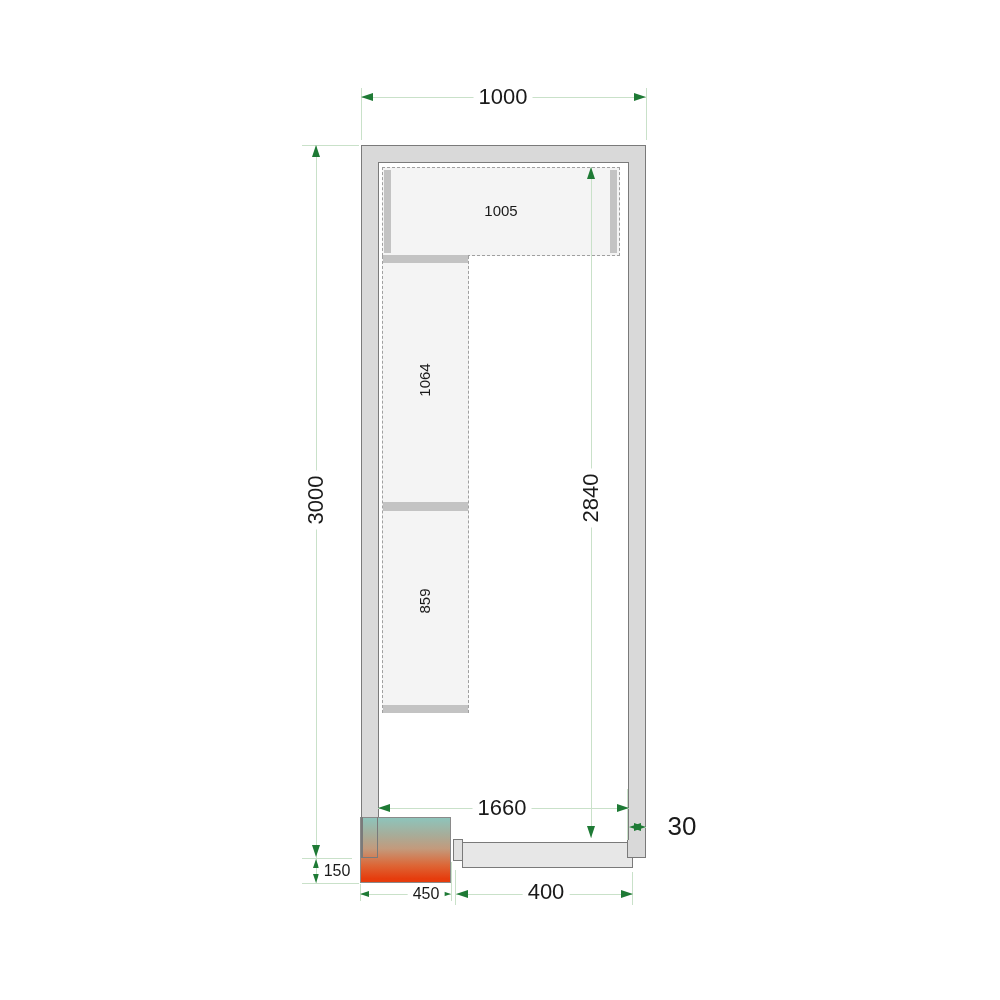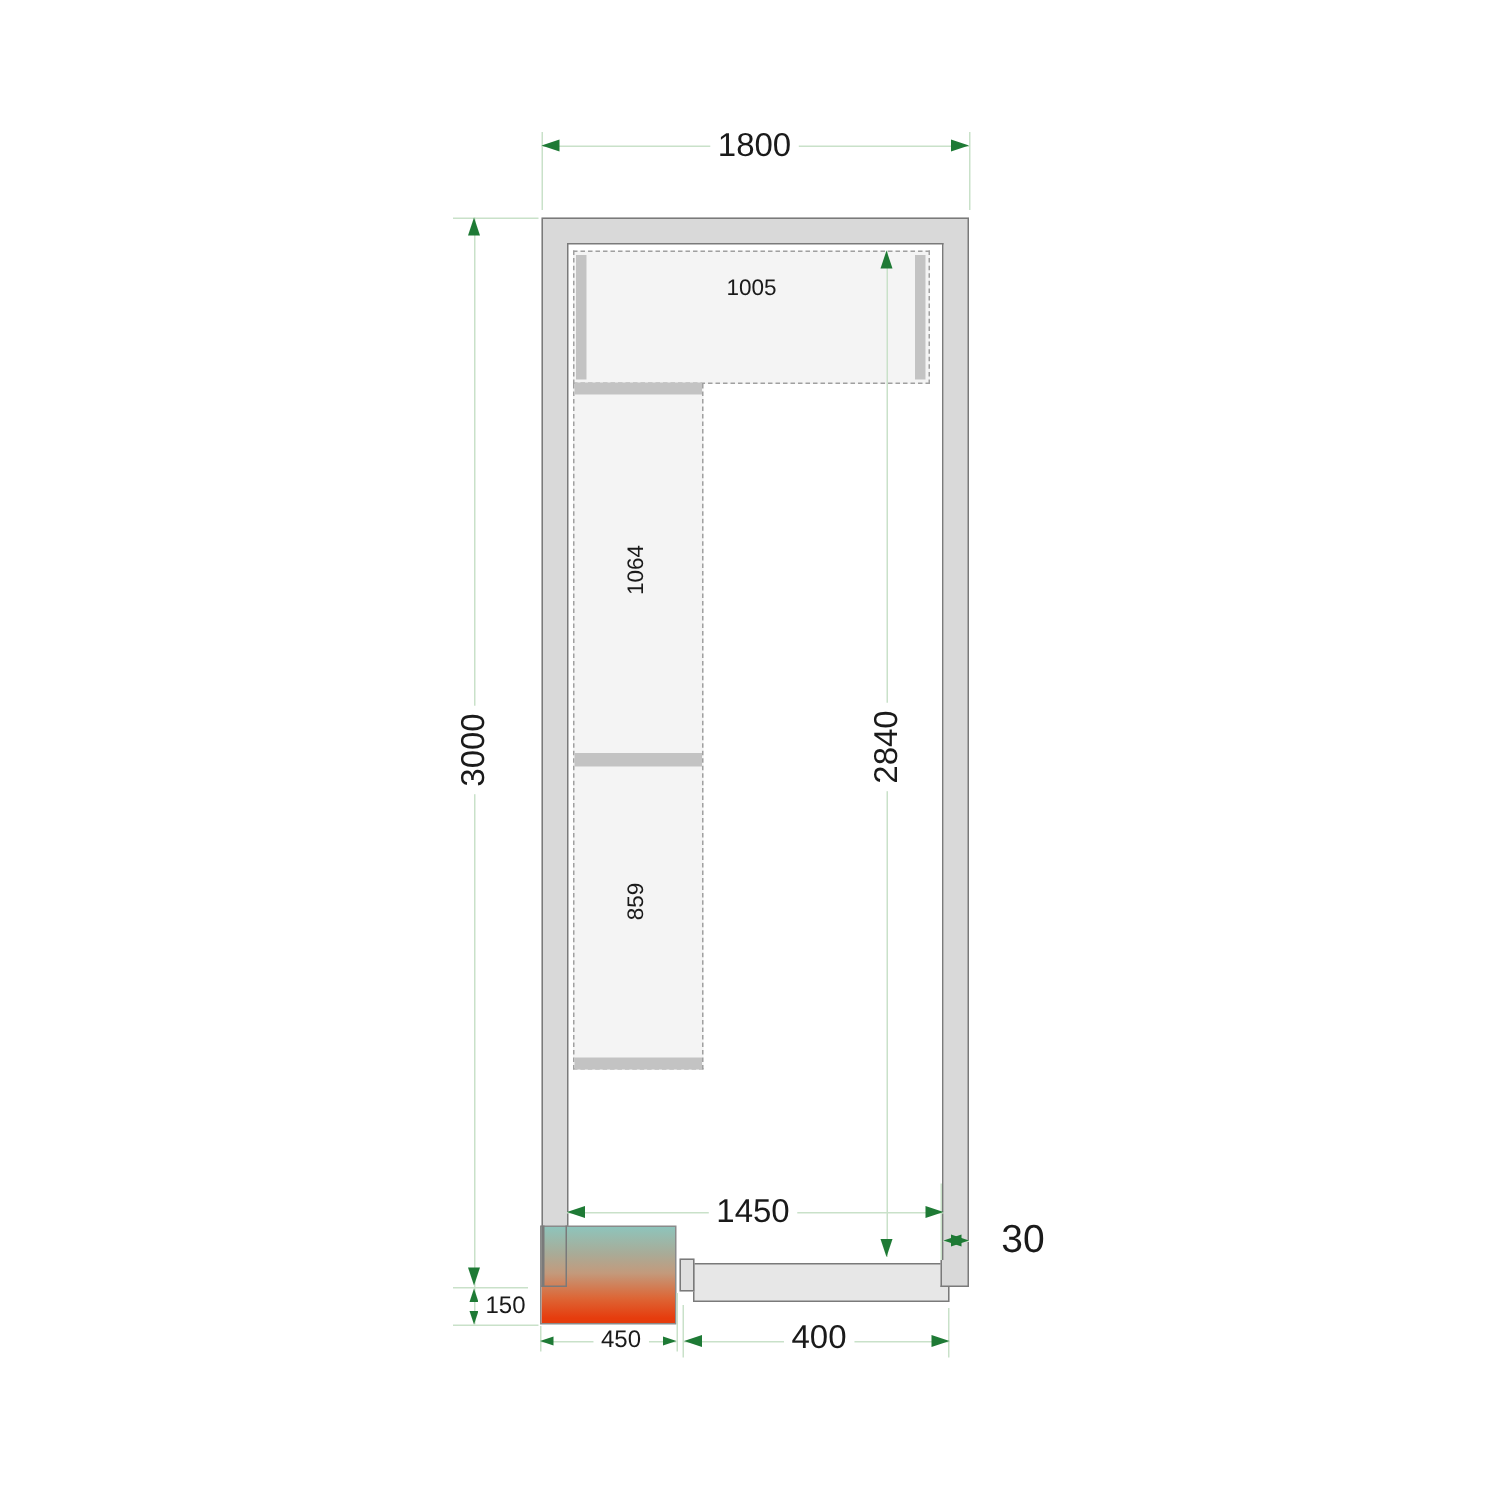--- a/index.html
+++ b/index.html
@@ -57,21 +57,21 @@
 <body>
 
 <div id="canvas">
 
   <div class="abs wall-outer"></div>
   <div class="abs cavity"></div>
 
   <div class="abs shelfA"></div>
   <div class="abs bar" style="left:384px;top:170px;width:7px;height:83px;"></div>
   <div class="abs bar" style="left:610px;top:170px;width:7px;height:83px;"></div>
-  <div class="lbl f15" style="left:501px;top:193px;">1005</div>
+  <div class="lbl f15" style="left:501px;top:211px;">1005</div>
 
   <div class="abs shelf-col"></div>
   <div class="abs bar" style="left:383px;top:255px;width:85px;height:8px;"></div>
   <div class="abs bar" style="left:383px;top:502px;width:85px;height:9px;"></div>
   <div class="abs bar" style="left:383px;top:705px;width:85px;height:8px;"></div>
   <div class="lbl f15 rot" style="left:425px;top:380px;">1064</div>
   <div class="lbl f15 rot" style="left:425px;top:601px;">859</div>
 
   <div class="abs door-leaf"></div>
   <div class="abs door-jamb"></div>
@@ -80,57 +80,57 @@
   <div class="abs unit"></div>
   <div class="abs ovl" style="left:361px;top:817px;width:1.5px;height:41px;"></div>
   <div class="abs ovl" style="left:376.5px;top:817px;width:1.5px;height:41px;"></div>
   <div class="abs ovl" style="left:361px;top:856.5px;width:17px;height:1.5px;"></div>
 
   <div class="abs dl" style="left:360.5px;top:88px;width:1px;height:52px;"></div>
   <div class="abs dl" style="left:646px;top:88px;width:1px;height:52px;"></div>
   <div class="abs dl" style="left:361px;top:96.5px;width:285px;height:1px;"></div>
   <div class="abs ar l" style="left:361px;top:93px;"></div>
   <div class="abs ar r" style="left:634px;top:93px;"></div>
-  <div class="lbl f22 bgw" style="left:503px;top:97px;">1800</div>
+  <div class="lbl f22 bgw" style="left:503px;top:97px;">1000</div>
 
   <div class="abs dl" style="left:302px;top:144.5px;width:57px;height:1px;"></div>
   <div class="abs dl" style="left:302px;top:857.5px;width:50px;height:1px;"></div>
   <div class="abs dl" style="left:315.5px;top:145px;width:1px;height:713px;"></div>
   <div class="abs ar u" style="left:312px;top:145px;"></div>
   <div class="abs ar d" style="left:312px;top:845px;"></div>
   <div class="lbl f22 rot bgw" style="left:316px;top:500px;">3000</div>
 
   <div class="abs dl" style="left:590.5px;top:167px;width:1px;height:671px;"></div>
   <div class="abs ar u" style="left:587px;top:167px;"></div>
   <div class="abs ar d" style="left:587px;top:826px;"></div>
   <div class="lbl f22 rot bgw" style="left:591px;top:498px;">2840</div>
 
   <div class="abs dl" style="left:626.5px;top:789px;width:1px;height:51px;"></div>
   <div class="abs dl" style="left:378px;top:807.5px;width:251px;height:1px;"></div>
   <div class="abs ar l" style="left:378px;top:804px;"></div>
   <div class="abs ar r" style="left:617px;top:804px;"></div>
-  <div class="lbl f22 bgw" style="left:502px;top:808px;">1450</div>
+  <div class="lbl f22 bgw" style="left:502px;top:808px;">1660</div>
 
   <div class="abs dl" style="left:629px;top:826.5px;width:17px;height:1px;"></div>
   <div class="abs ar l" style="left:629px;top:823px;"></div>
   <div class="abs ar r" style="left:634px;top:823px;"></div>
   <div class="lbl f26" style="left:682px;top:826px;">30</div>
 
   <div class="abs dl" style="left:315.5px;top:858px;width:1px;height:25px;"></div>
   <div class="abs dl" style="left:302px;top:882.5px;width:57px;height:1px;"></div>
   <div class="abs ar sm u" style="left:312.5px;top:859px;"></div>
   <div class="abs ar sm d" style="left:312.5px;top:874px;"></div>
   <div class="lbl f16 bgw" style="left:337px;top:871px;">150</div>
 
   <div class="abs dl" style="left:359.5px;top:884px;width:1px;height:17px;"></div>
   <div class="abs dl" style="left:450.5px;top:862px;width:1px;height:39px;"></div>
   <div class="abs dl" style="left:360px;top:893.5px;width:91px;height:1px;"></div>
   <div class="abs ar sm l" style="left:360px;top:890.5px;"></div>
   <div class="abs ar sm r" style="left:442px;top:890.5px;"></div>
-  <div class="lbl f16 bgw" style="left:414px;top:894px;">450</div>
+  <div class="lbl f16 bgw" style="left:426px;top:894px;">450</div>
 
   <div class="abs dl" style="left:455px;top:870px;width:1px;height:35px;"></div>
   <div class="abs dl" style="left:632px;top:872px;width:1px;height:33px;"></div>
   <div class="abs dl" style="left:456px;top:893.5px;width:177px;height:1px;"></div>
   <div class="abs ar l" style="left:456px;top:890px;"></div>
   <div class="abs ar r" style="left:621px;top:890px;"></div>
   <div class="lbl f22 bgw" style="left:546px;top:892px;">400</div>
 
 </div>
 

